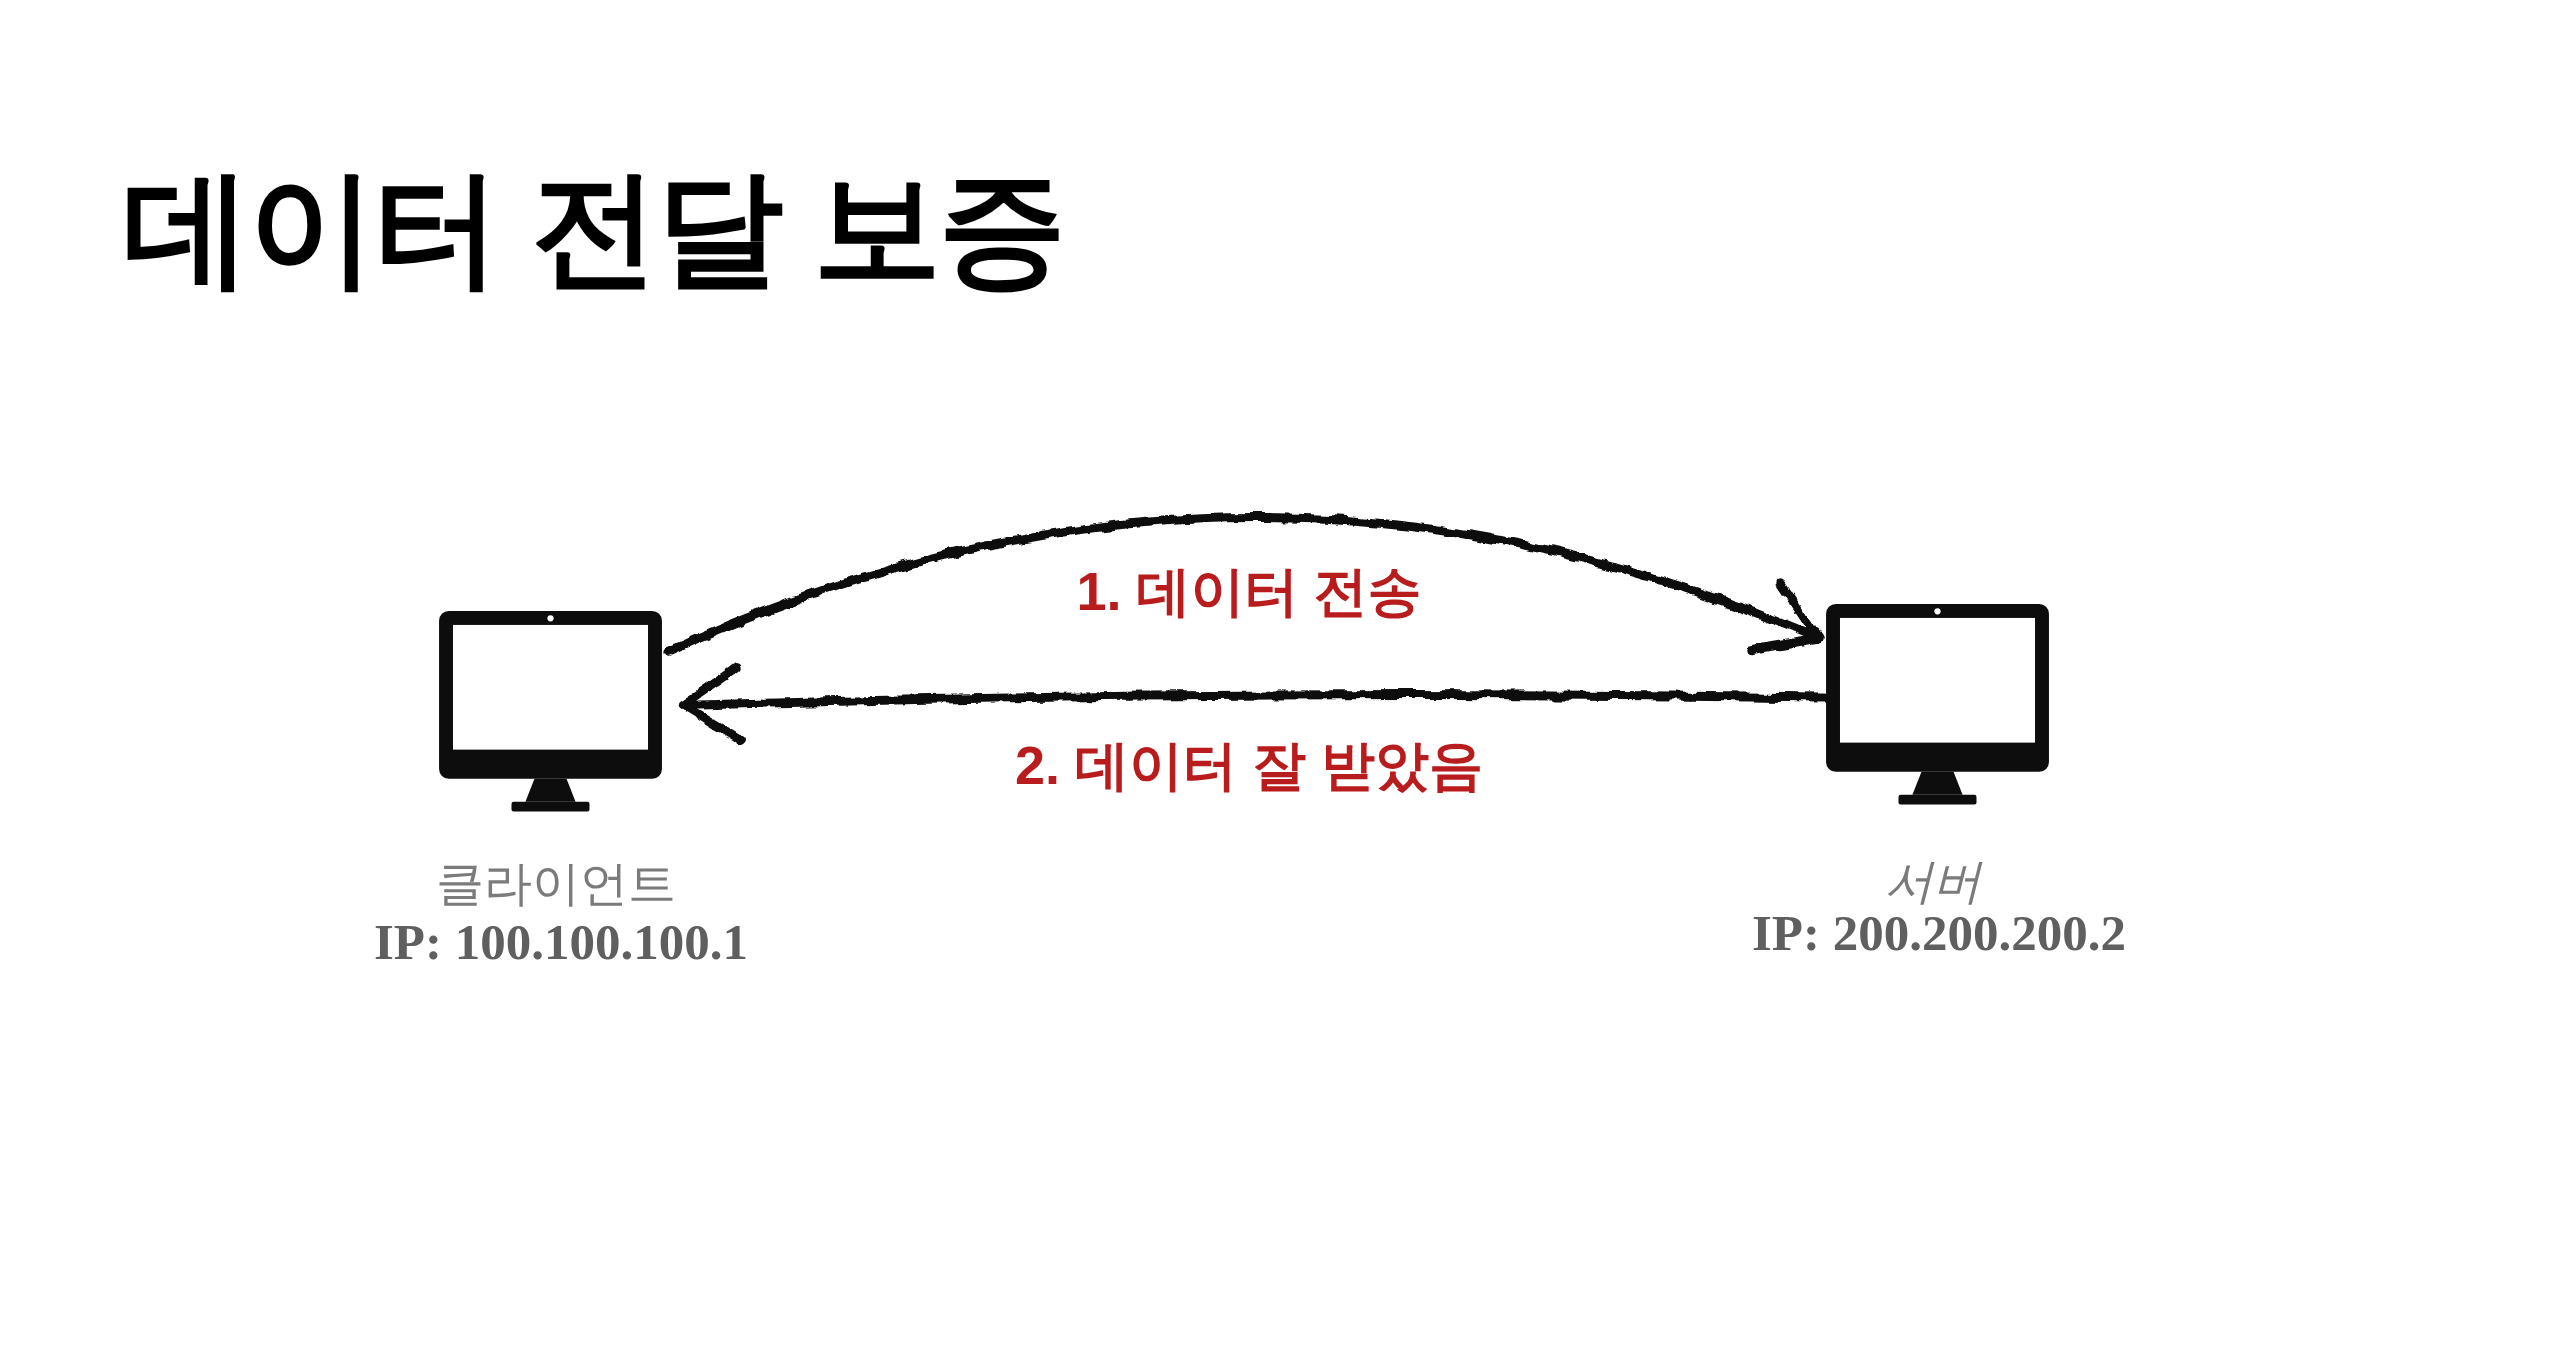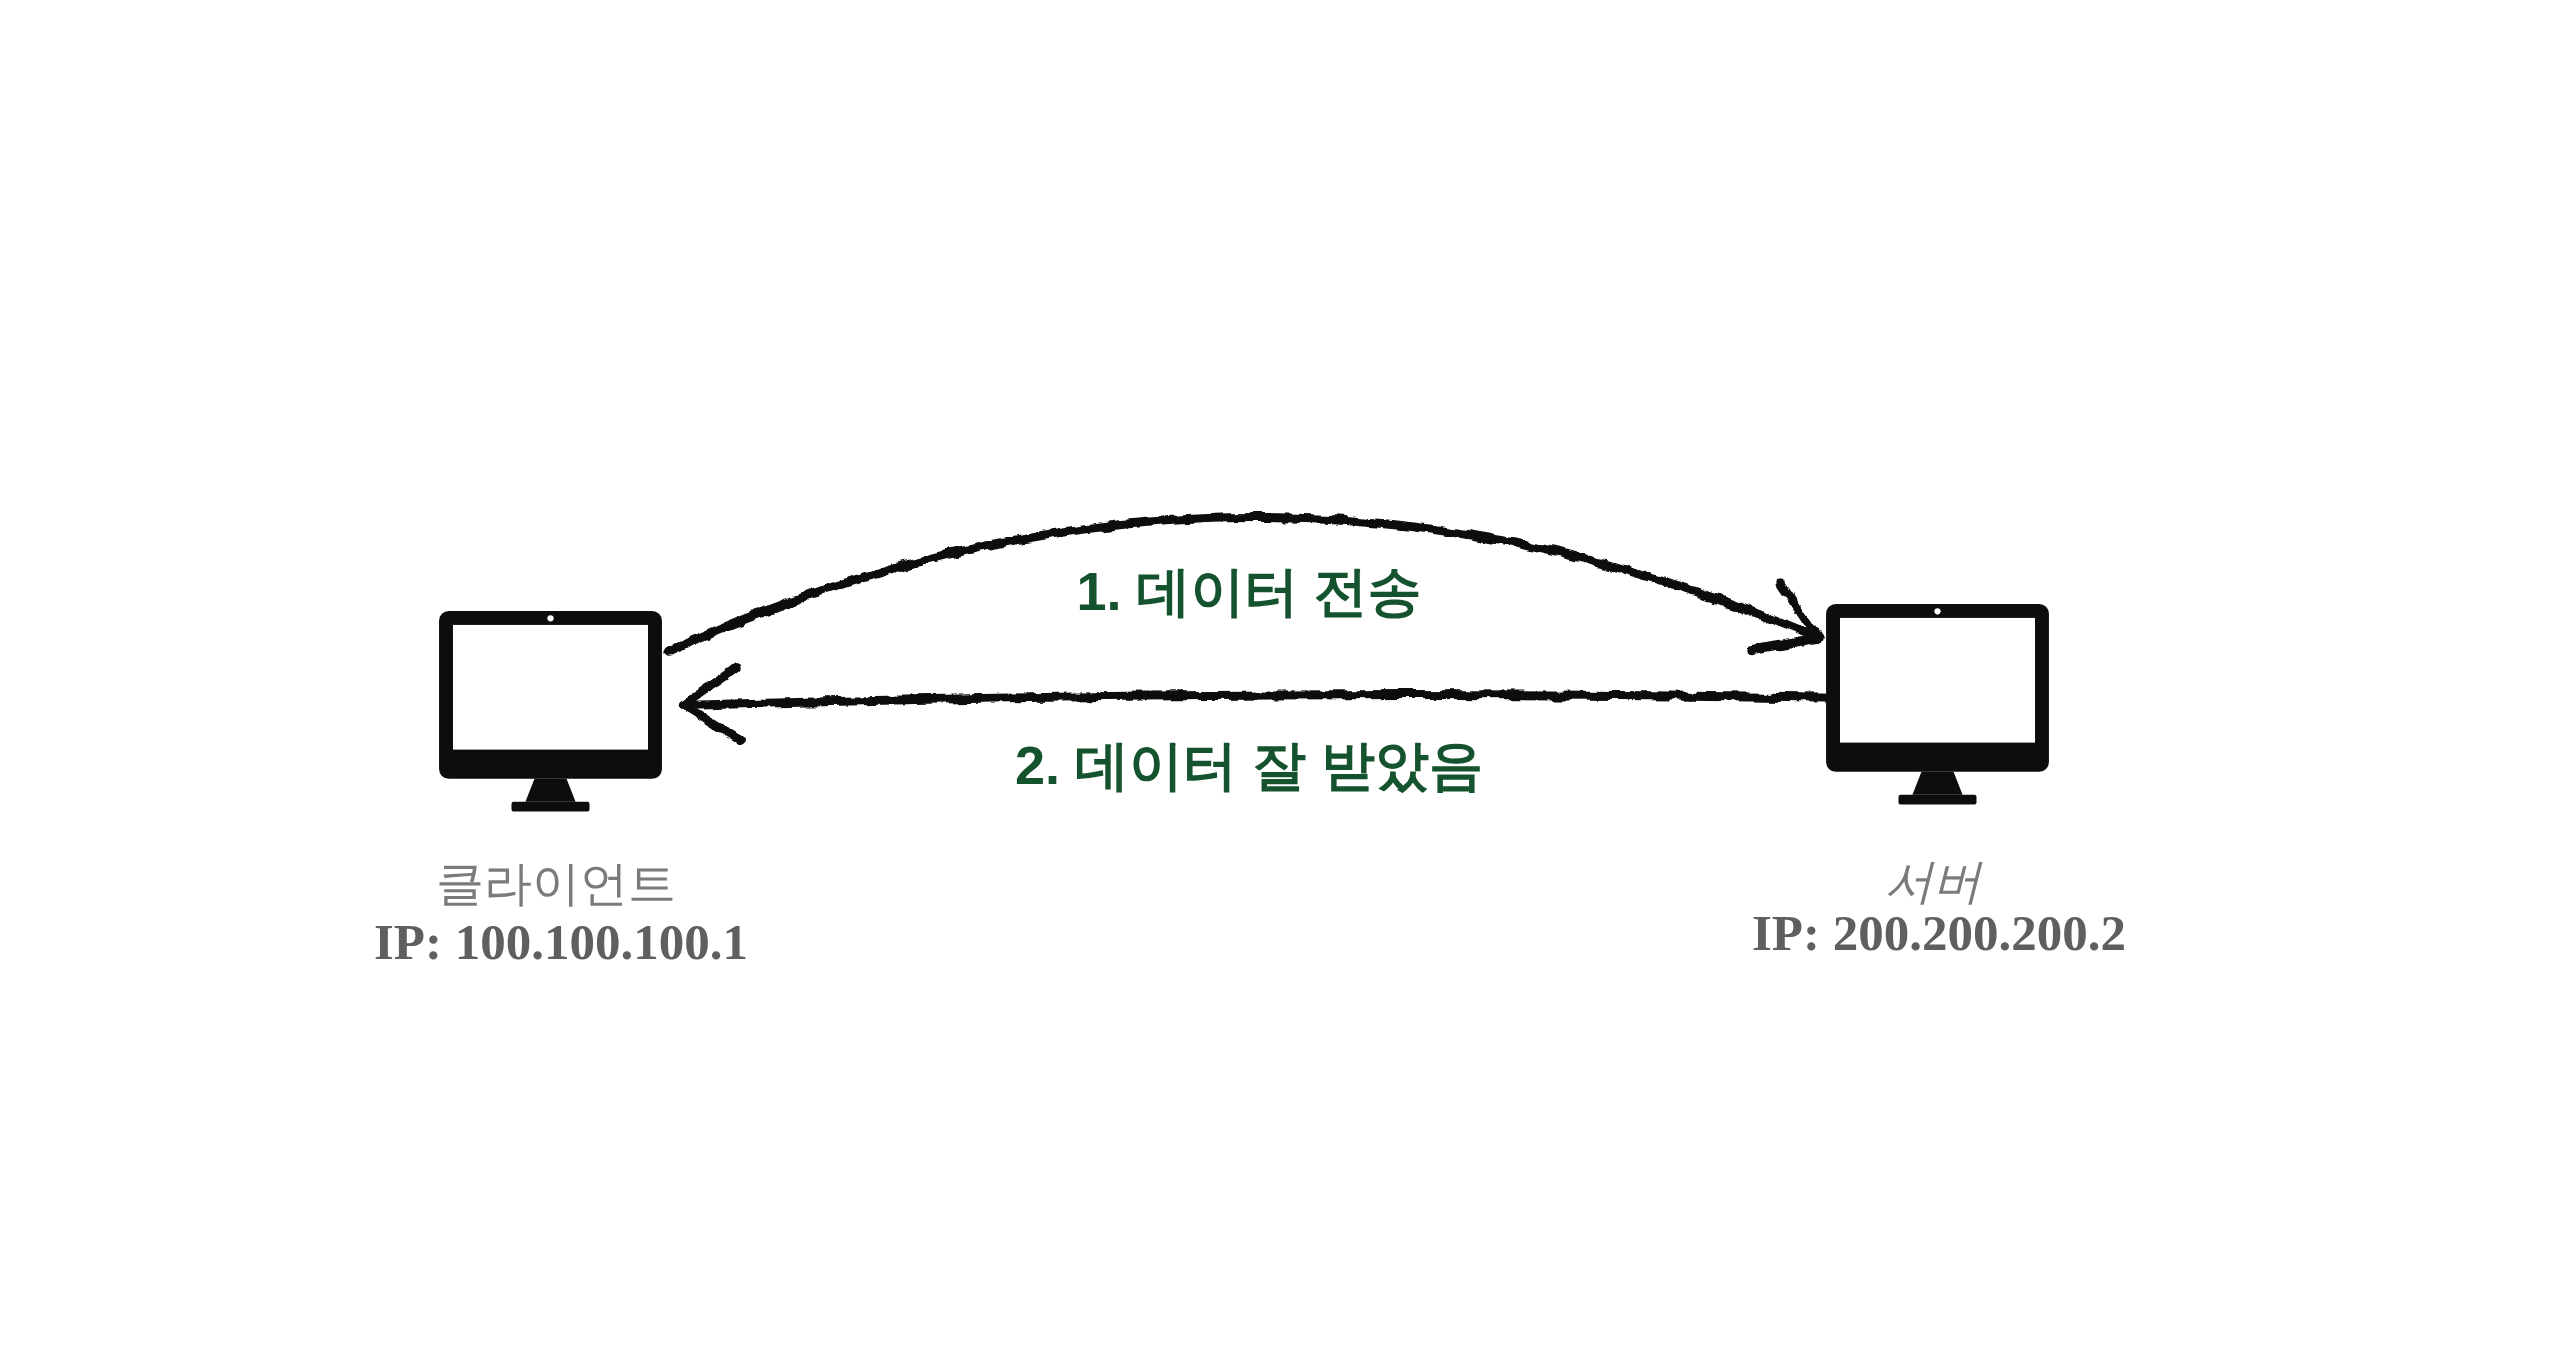--- a/index.html
+++ b/index.html
@@ -32,21 +32,21 @@
     top: 387px;
     width: 1190px;
     height: 402px;
     overflow: visible;
   }
   .flow-label {
     position: absolute;
     transform: translateX(-50%);
     font-size: 54px;
     font-weight: 700;
-    color: #14532d;
+    color: #b91c1c;
     white-space: nowrap;
   }
   .flow-label-1 { left: 1249px; top: 556px; }
   .flow-label-2 { left: 1249px; top: 730px; }
   .monitor {
     position: absolute;
     width: 223px;
     height: 202px;
   }
   .monitor.client { left: 439px; top: 611px; }
@@ -72,20 +72,21 @@
     font-family: Liberation Serif, serif;
   }
   .ip-label.client { left: 561px; top: 913px; }
   .ip-label.server { left: 1939px; top: 904px; }
 </style>
 </head>
 <body>
 
 <div class="slide">
 
+  <h1 class="page-title">데이터 전달 보증</h1>
 
   <svg class="arrows-layer" viewBox="0 0 1600 540" xmlns="http://www.w3.org/2000/svg">
     <defs>
       <filter id="sketch" x="-10%" y="-30%" width="120%" height="160%">
         <feTurbulence type="fractalNoise" baseFrequency="0.035" numOctaves="4" seed="7" result="n"></feTurbulence>
         <feDisplacementMap in="SourceGraphic" in2="n" scale="11" xChannelSelector="R" yChannelSelector="G"></feDisplacementMap>
       </filter>
     </defs>
     <g fill="none" stroke="#111111" stroke-width="12" stroke-linecap="round" stroke-linejoin="round" filter="url(#sketch)">
 

